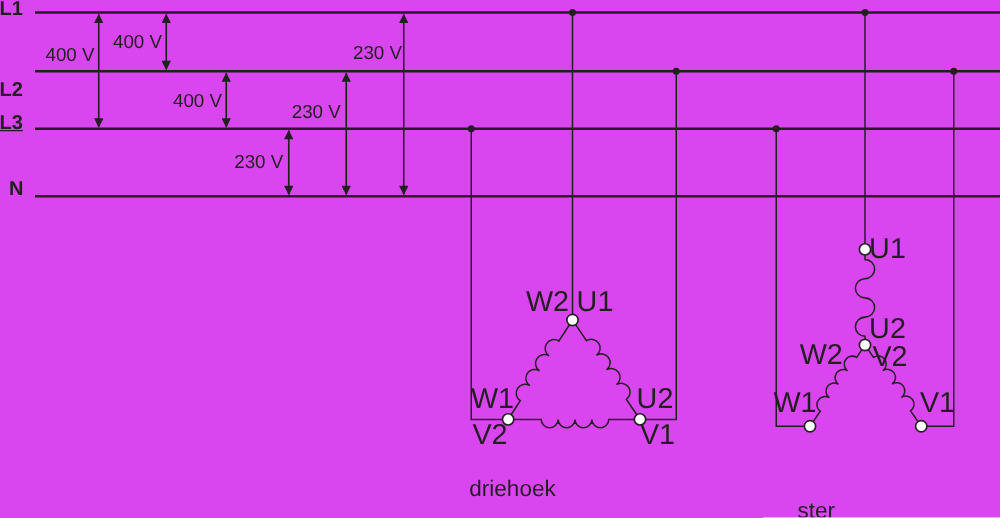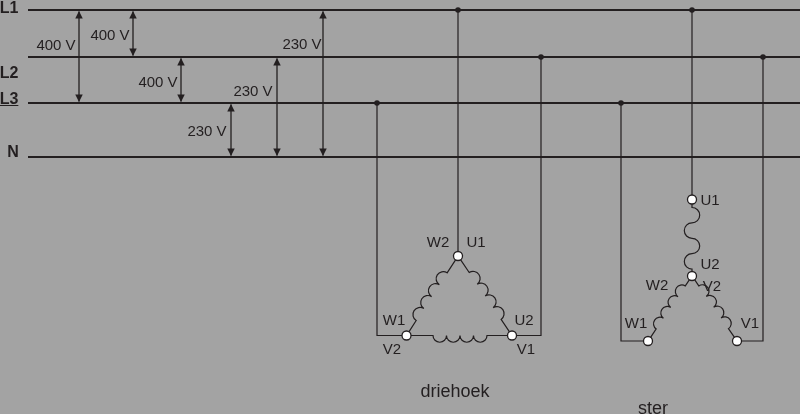--- a/index.html
+++ b/index.html
@@ -1,26 +1,26 @@
 <!DOCTYPE html>
 <html><head>
 <meta charset="utf-8">
 <style>
   html,body{margin:0;padding:0;background:#fff;}
   .stage{
-    position:relative;width:800px;height:414px;background:#a3a3a3;overflow:hidden;
+    position:relative;width:800px;height:414px;background:#d946ef;overflow:hidden;
     font-family:"Liberation Sans",sans-serif;color:#231f20;
   }
   .stage svg{position:absolute;left:0;top:0;}
   .lbl{
     position:absolute;transform:translate(-50%,-50%);
     white-space:nowrap;font-size:15px;line-height:1;color:#231f20;
   }
   .lbl-bus{font-size:16px;font-weight:700;letter-spacing:0;}
-  .lbl-term{font-size:15px;text-align:right;}
+  .lbl-term{font-size:23px;text-align:right;}
   .lbl-caption{font-size:18px;}
 </style>
 </head>
 <body>
 
 <div class="stage">
 
   <svg width="800" height="414" viewBox="0 0 800 414">
     <defs>
       <marker id="ah" viewBox="0 0 10 10" refX="9.2" refY="5" markerUnits="userSpaceOnUse" markerWidth="9.5" markerHeight="7.5" orient="auto-start-reverse">
@@ -114,21 +114,21 @@
   <span class="lbl" style="left:207px;top:130px;">230 V</span>
   <span class="lbl" style="left:253px;top:90px;">230 V</span>
   <span class="lbl" style="left:302px;top:43px;">230 V</span>
 
   <span class="lbl lbl-term" style="left:438px;top:241px;">W2</span>
   <span class="lbl lbl-term" style="left:476px;top:241px;">U1</span>
   <span class="lbl lbl-term" style="left:394px;top:319px;">W1</span>
   <span class="lbl lbl-term" style="left:524px;top:319px;">U2</span>
   <span class="lbl lbl-term" style="left:392px;top:348px;">V2</span>
   <span class="lbl lbl-term" style="left:526px;top:348px;">V1</span>
-  <span class="lbl lbl-caption" style="left:410px;top:391px;margin-left:45px;">driehoek</span>
+  <span class="lbl lbl-caption" style="left:410px;top:391px;">driehoek</span>
 
   <span class="lbl lbl-term" style="left:710px;top:199px;">U1</span>
   <span class="lbl lbl-term" style="left:710px;top:263px;">U2</span>
   <span class="lbl lbl-term" style="left:657px;top:284px;">W2</span>
   <span class="lbl lbl-term" style="left:712px;top:285px;">V2</span>
   <span class="lbl lbl-term" style="left:636px;top:322px;">W1</span>
   <span class="lbl lbl-term" style="left:750px;top:322px;">V1</span>
   <span class="lbl lbl-caption" style="left:653px;top:391px;margin-top:17px;">ster</span>
 
 </div>

